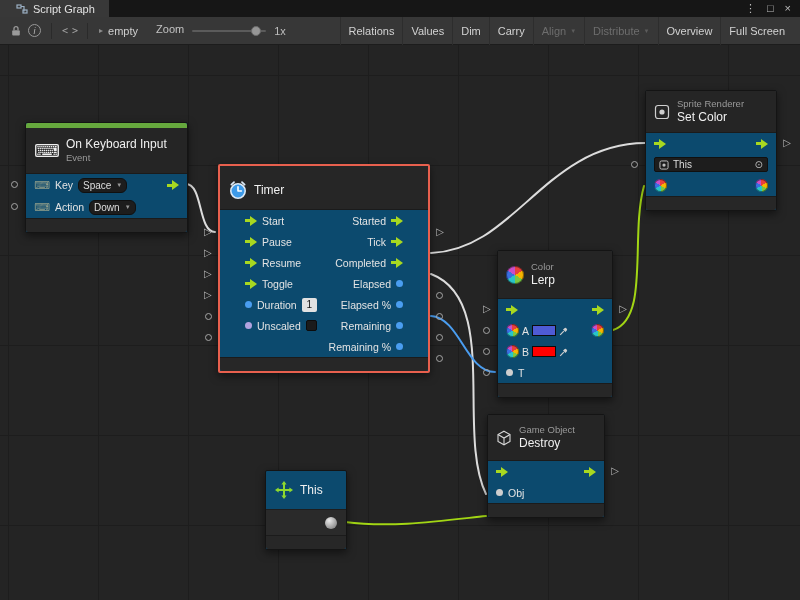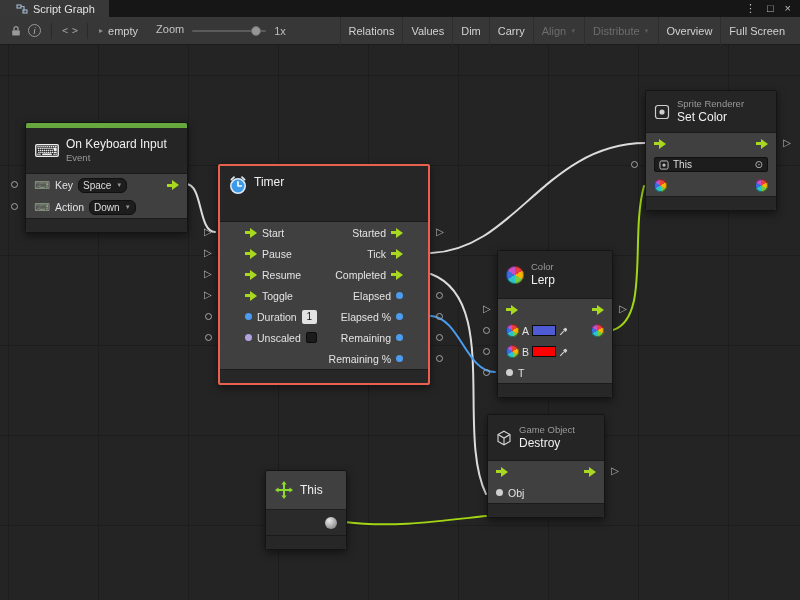--- a/index.html
+++ b/index.html
@@ -33,21 +33,21 @@
   .tb-btn .caret{font-size:6px;color:#8d8d8d}
   .tb-btn.disabled .caret{color:#5c5c5c}
 
   
   .canvas{position:absolute;top:45px;left:0;width:800px;height:555px;background-color:#242424;
     background-image:linear-gradient(to right,#1d1d1d 1px,transparent 1px),linear-gradient(to bottom,#1d1d1d 1px,transparent 1px);
     background-size:90px 90px;background-position:8px 30px;z-index:1}
   .wires{position:absolute;top:0;left:0;width:800px;height:600px;z-index:2;pointer-events:none}
 
   
-  .node{position:absolute;z-index:3;background:#404040;border:1px solid #141414;border-radius:2px;
+  .node{position:absolute;z-index:3;background:#0c4a6e;border:1px solid #141414;border-radius:2px;
     box-shadow:0 3px 9px rgba(0,0,0,.5);font-size:11px;color:#e8e8e8}
   .accent{height:5px;border-radius:2px 2px 0 0}
   .nhead{background:#252525;display:flex;align-items:center;gap:6px;padding:4px 8px;border-bottom:1px solid #1b1b1b}
   .ntitle{font-size:12px;color:#f0f0f0;line-height:1.25}
   .ncat{font-size:9.5px;color:#9a9a9a;line-height:1.2}
   .nsub{font-size:9.5px;color:#9a9a9a;line-height:1.2}
   .nrow{height:22px;display:flex;align-items:center;gap:5px;padding:0 8px}
   .nfoot{height:14px;background:#272727;border-top:1px solid #1b1b1b;border-radius:0 0 2px 2px}
   .plabel{color:#e3e3e3;font-size:10.5px;white-space:nowrap}
   .spacer{flex:1}
@@ -73,21 +73,21 @@
   .checkbox{width:11px;height:11px;background:#1b1b1b;border:1px solid #0c0c0c;border-radius:2px;flex:none}
   .swatch{width:24px;height:11px;border:1px solid #0b0b0b;flex:none}
   .objfield{height:15px;background:#1d1d1d;border:1px solid #101010;border-radius:2px;display:flex;align-items:center;gap:4px;
     padding:0 4px;font-size:10px;color:#dedede;flex:1}
   .objfield .target{color:#bdbdbd;font-size:10px}
   .sphere{width:12px;height:12px;border-radius:50%;flex:none;background:radial-gradient(circle at 35% 30%,#e9e9e9,#707070)}
   .mini-ico{color:#93a08c;font-size:11px;line-height:1;flex:none}
 
   
   .timer{border-width:2px;border-style:solid}
-  .timer .nhead{height:56px;align-items:flex-start;padding-top:9px;background:#262626}
+  .timer .nhead{height:44px;align-items:center;padding-top:9px;background:#262626}
   .timer .nrow{height:21px;padding:0 25px}
   .cl{display:flex;align-items:center;gap:5px}
   .cr{margin-left:auto;display:flex;align-items:center;gap:5px}
 
   .hd2 .nhead{gap:7px}
   .lerp .nrow,.sc .nrow,.gd .nrow{height:21px}
   .lerp .nhead{height:48px}
   .sc .nhead{height:42px}
   .gd .nhead{height:46px}
   .this-node .nrow1{height:38px;display:flex;align-items:center;gap:7px;padding:0 9px}

